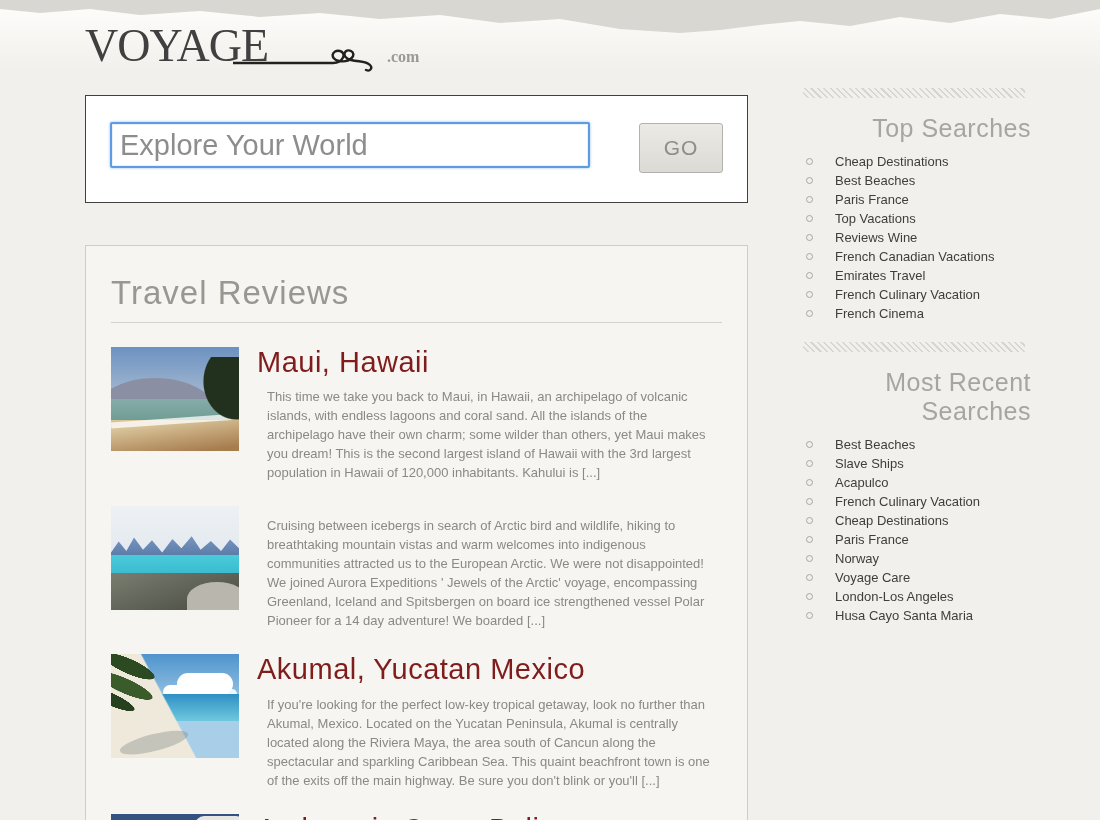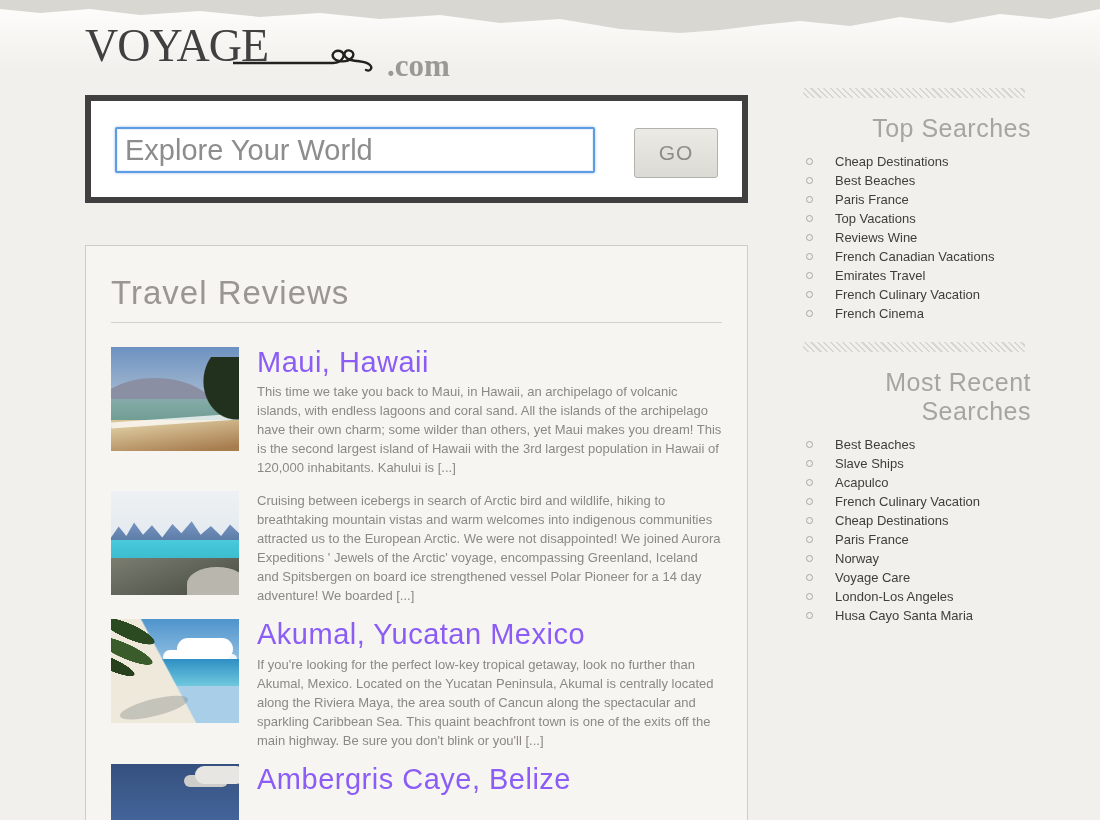--- a/index.html
+++ b/index.html
@@ -12,26 +12,26 @@
   .torn{position:absolute;top:0;left:0;width:1100px;height:70px;}
   
   .logo{position:absolute;left:85px;top:18px;width:420px;height:64px;cursor:pointer;}
   .brand{
     font-family:"Liberation Serif", serif;font-size:46px;line-height:1.2;
     color:#404040;letter-spacing:-1px;font-weight:500;
   }
   .flourish{position:absolute;left:148px;top:28px;}
   .brand-suffix{
     position:absolute;left:302px;top:30px;
-    font-family:"Liberation Serif", serif;font-size:31px;color:#9b9995;font-weight:bold;
+    font-family:"Liberation Serif", serif;font-size:16px;color:#9b9995;font-weight:bold;
   }
   
   .search-panel{
     position:absolute;left:85px;top:95px;width:663px;height:108px;
-    background:#ffffff;border:6px solid #404040;box-sizing:border-box;
+    background:#ffffff;border:1px solid #404040;box-sizing:border-box;
   }
   .search-input{
     position:absolute;left:24px;top:26px;width:480px;height:46px;
     border:2px solid #5d9be2;border-radius:2px;box-sizing:border-box;
     box-shadow:0 0 3px rgba(100,160,225,.65), inset 0 0 0 1px #e8f0fa;
     font-family:"Liberation Sans", sans-serif;font-size:29px;color:#8d8d8d;
     padding:0 8px;outline:none;background:#fff;
   }
   .search-input::placeholder{color:#8d8d8d;opacity:1;}
   .go-button{
@@ -49,23 +49,23 @@
   }
   .reviews-title{
     margin:0 0 10px 0;font-size:33px;font-weight:200;color:#9a9792;
     letter-spacing:1px;
   }
   .reviews-rule{border:none;border-top:1px solid #d4d2cd;margin:0 0 24px 0;}
   .review-item{display:flex;gap:18px;margin-bottom:14px;}
   .review-text{width:472px;}
   .review-title{
     margin:0 0 5px 0;font-size:29px;line-height:1.05;font-weight:200;
-    color:#8b5cf6;letter-spacing:.5px;cursor:pointer;
-  }
-  .review-excerpt{margin:0;font-size:13px;line-height:19px;color:#8b8984;}
+    color:#7f1d1d;letter-spacing:.5px;cursor:pointer;
+  }
+  .review-excerpt{margin:10px;font-size:13px;line-height:19px;color:#8b8984;}
   
   .thumb{width:128px;height:104px;position:relative;overflow:hidden;flex-shrink:0;cursor:pointer;background:#cdd5dd;}
   .thumb div{position:absolute;}
   
   .t1-sky{inset:0;background:linear-gradient(180deg,#6d92c0 0%,#9db4cf 42%,#c9d5de 52%);}
   .t1-mtn{left:-18%;top:30%;width:105%;height:42%;background:#8b8fa3;border-radius:50% 50% 0 0/100% 100% 0 0;}
   .t1-sea{left:0;top:50%;width:100%;height:23%;background:linear-gradient(180deg,#86aca9,#6d9b90);}
   .t1-sand{left:0;bottom:0;width:100%;height:30%;background:linear-gradient(172deg,#d9c49a 20%,#a77d4e 90%);}
   .t1-foam{left:0;bottom:26%;width:100%;height:6px;background:rgba(255,255,255,.75);transform:rotate(-4deg);}
   .t1-palm{right:-10px;top:10%;width:52px;height:70px;background:radial-gradient(ellipse at 75% 35%,#22301e 0 58%,rgba(0,0,0,0) 60%);}

